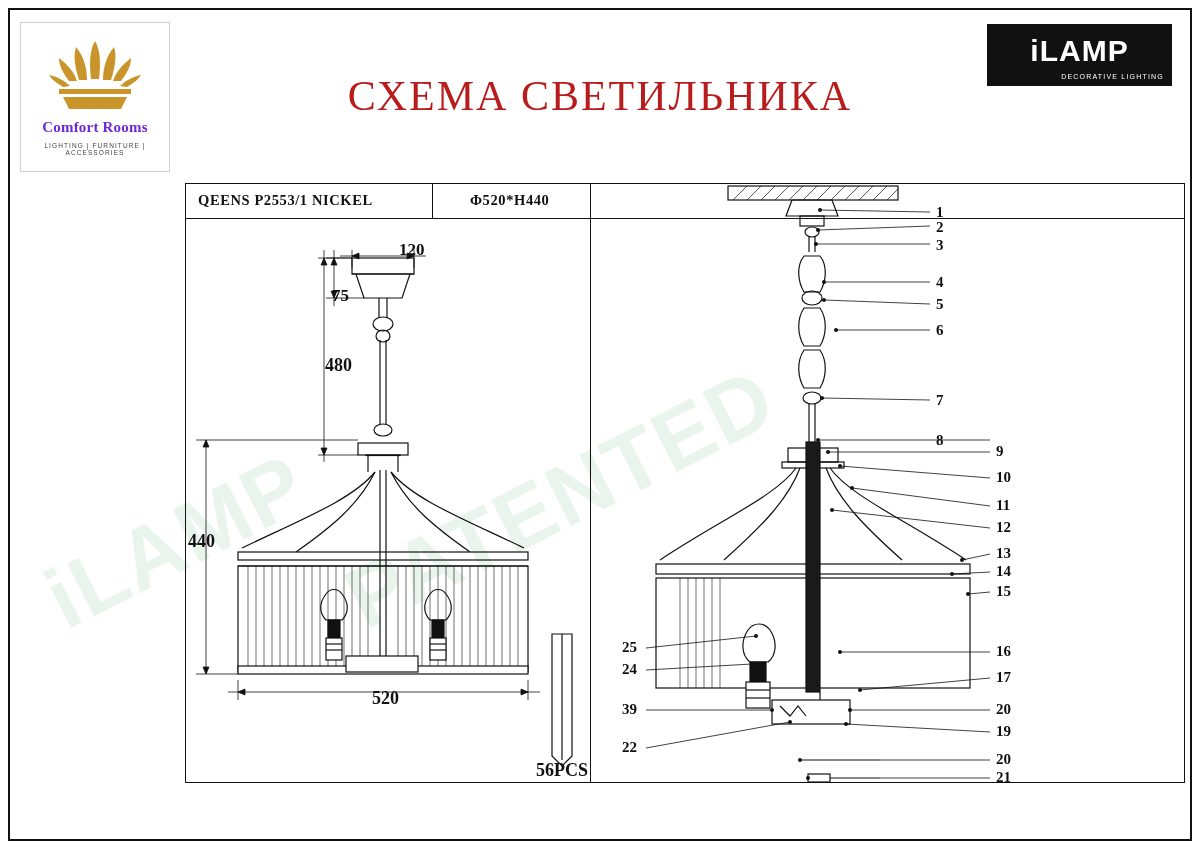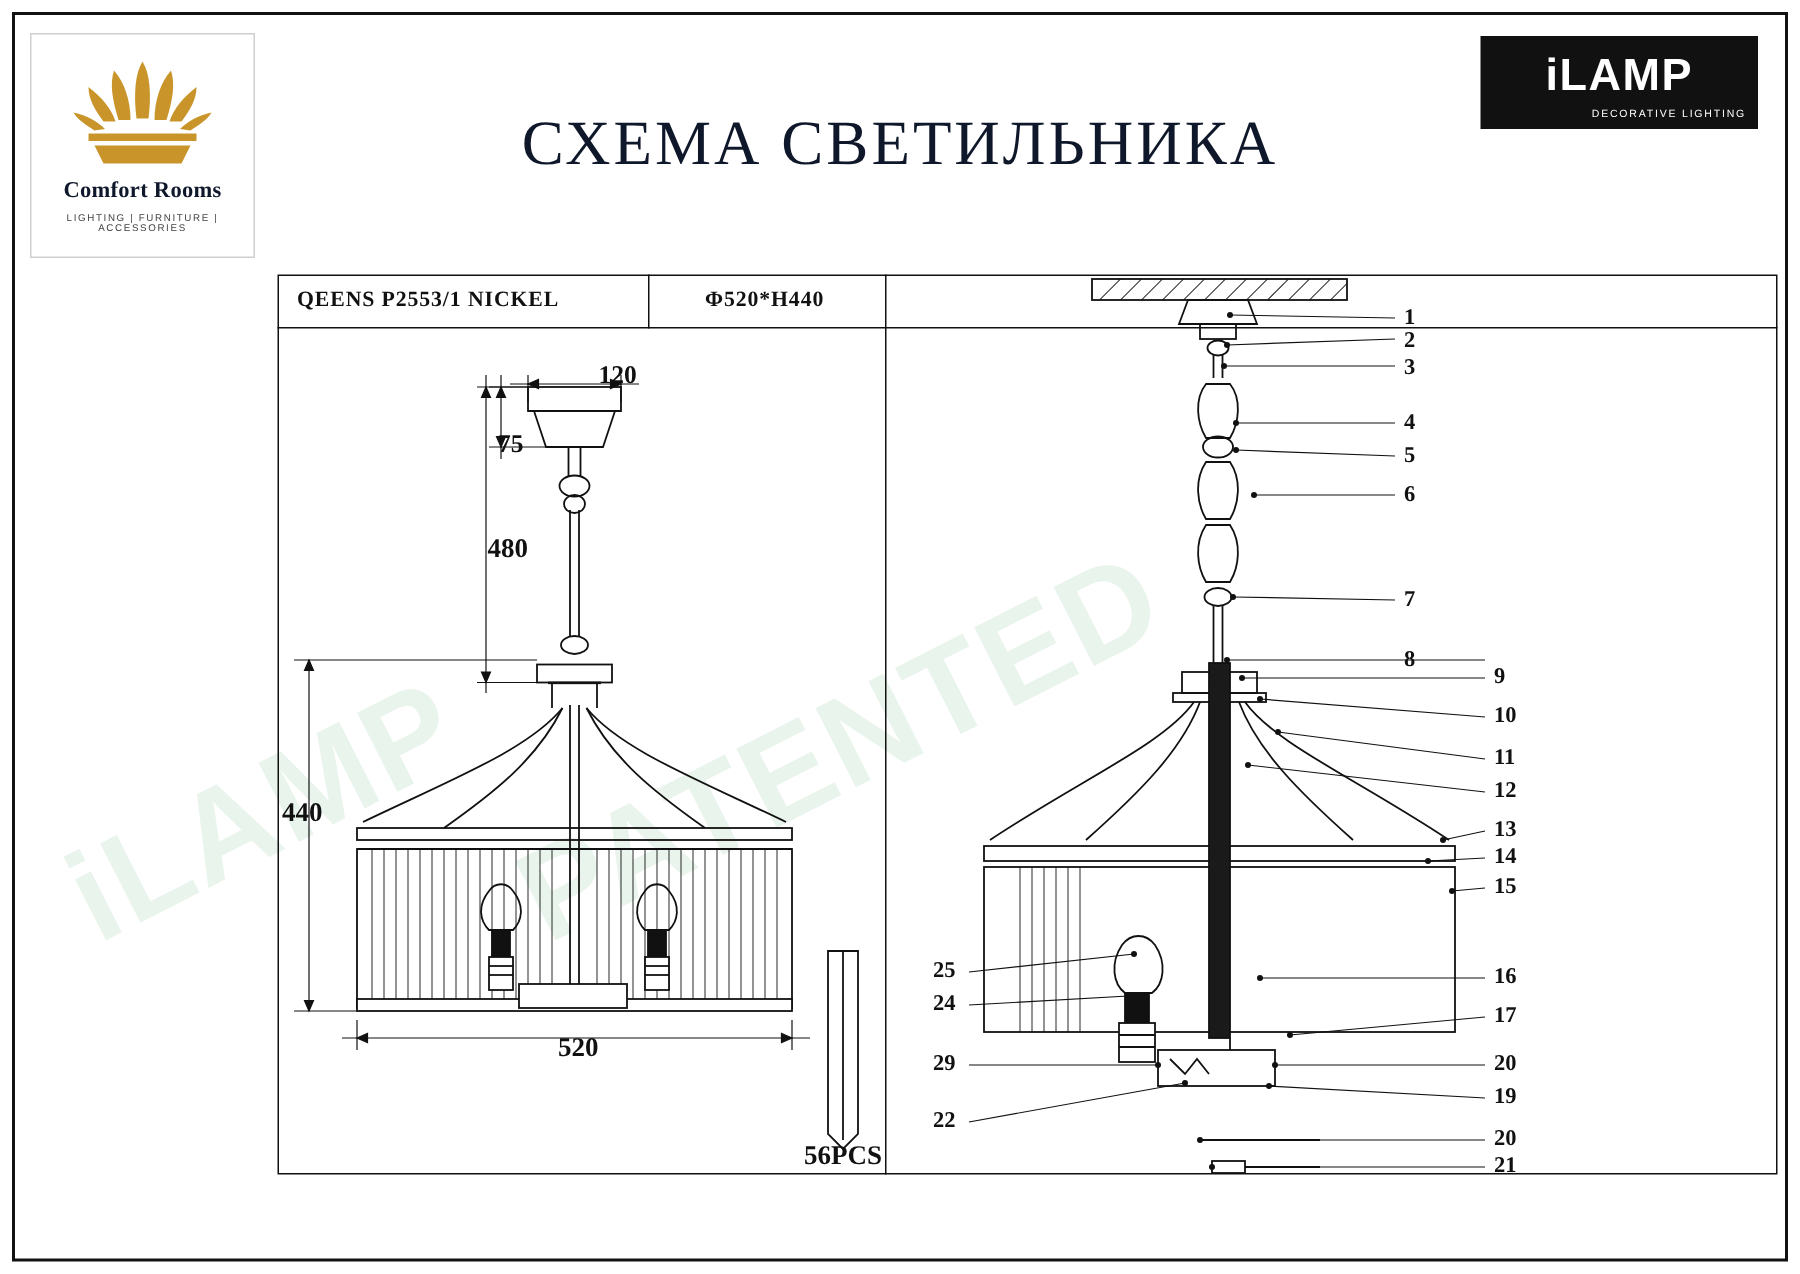--- a/index.html
+++ b/index.html
@@ -9,30 +9,30 @@
   .border-frame{position:absolute;left:8px;top:8px;width:1184px;height:833px;border:2px solid #111;box-sizing:border-box;}
 
   
   .wm{position:absolute;color:#eaf5ea;font-weight:bold;font-family:"Liberation Sans",sans-serif;letter-spacing:2px;user-select:none;}
   .wm1{left:30px;top:560px;font-size:86px;transform:rotate(-27deg);transform-origin:left top;color:#e9f4ec;}
   .wm2{left:330px;top:560px;font-size:86px;transform:rotate(-27deg);transform-origin:left top;color:#e9f4ec;}
 
   
   .logo-box{position:absolute;left:20px;top:22px;width:148px;height:148px;border:1px solid #cfcfcf;background:#fff;}
   .logo-crown{position:absolute;left:50%;top:16px;transform:translateX(-50%);}
-  .logo-name{position:absolute;left:0;right:0;top:96px;text-align:center;font-family:"Liberation Serif",serif;font-size:15px;font-weight:bold;color:#0f172a;letter-spacing:.2px;}
+  .logo-name{position:absolute;left:0;right:0;top:96px;text-align:center;font-family:"Liberation Serif",serif;font-size:15px;font-weight:bold;color:#6d28d9;letter-spacing:.2px;}
   .logo-sub{position:absolute;left:0;right:0;top:119px;text-align:center;font-family:"Liberation Sans",sans-serif;font-size:6.5px;color:#444;letter-spacing:1.1px;}
 
   
   .ilamp{position:absolute;right:28px;top:24px;width:185px;height:62px;background:#111;}
   .ilamp-text{position:absolute;left:0;right:0;top:10px;text-align:center;color:#fff;font-family:"Liberation Sans",sans-serif;font-size:30px;font-weight:bold;letter-spacing:1px;}
   .ilamp-sub{position:absolute;right:8px;bottom:6px;color:#fff;font-family:"Liberation Sans",sans-serif;font-size:7px;letter-spacing:1.2px;}
 
   
-  .title{position:absolute;left:200px;top:72px;width:800px;text-align:center;font-family:"Liberation Serif",serif;font-size:42px;letter-spacing:2px;color:#0f172a;font-weight:normal;}
+  .title{position:absolute;left:200px;top:72px;width:800px;text-align:center;font-family:"Liberation Serif",serif;font-size:42px;letter-spacing:2px;color:#b91c1c;font-weight:normal;}
 
   
   .tbl{position:absolute;left:185px;top:183px;width:1000px;height:600px;border:1.5px solid #111;box-sizing:border-box;}
   .tbl-hdr{position:absolute;left:185px;top:183px;width:1000px;height:36px;border-bottom:1.5px solid #111;box-sizing:border-box;}
   .vdiv1{position:absolute;left:432px;top:183px;width:0;height:36px;border-left:1.5px solid #111;}
   .vdiv2{position:absolute;left:590px;top:183px;width:0;height:600px;border-left:1.5px solid #111;}
   .cell-model{position:absolute;left:198px;top:192px;font-family:"Liberation Serif",serif;font-size:14.5px;font-weight:bold;letter-spacing:.6px;color:#111;}
   .cell-dim{position:absolute;left:470px;top:192px;font-family:"Liberation Serif",serif;font-size:14.5px;font-weight:bold;letter-spacing:.6px;color:#111;}
 
   
@@ -362,17 +362,17 @@
   <div class="cn" style="left:996px;top:545px">13</div>
   <div class="cn" style="left:996px;top:563px">14</div>
   <div class="cn" style="left:996px;top:583px">15</div>
   <div class="cn" style="left:996px;top:643px">16</div>
   <div class="cn" style="left:996px;top:669px">17</div>
   <div class="cn" style="left:996px;top:701px">20</div>
   <div class="cn" style="left:996px;top:723px">19</div>
   <div class="cn" style="left:996px;top:751px">20</div>
   <div class="cn" style="left:996px;top:769px">21</div>
   <div class="cn" style="left:622px;top:739px">22</div>
-  <div class="cn" style="left:622px;top:701px">29</div>
+  <div class="cn" style="left:622px;top:701px">39</div>
   <div class="cn" style="left:622px;top:661px">24</div>
   <div class="cn" style="left:622px;top:639px">25</div>
 
 </div>
 
 </body></html>

